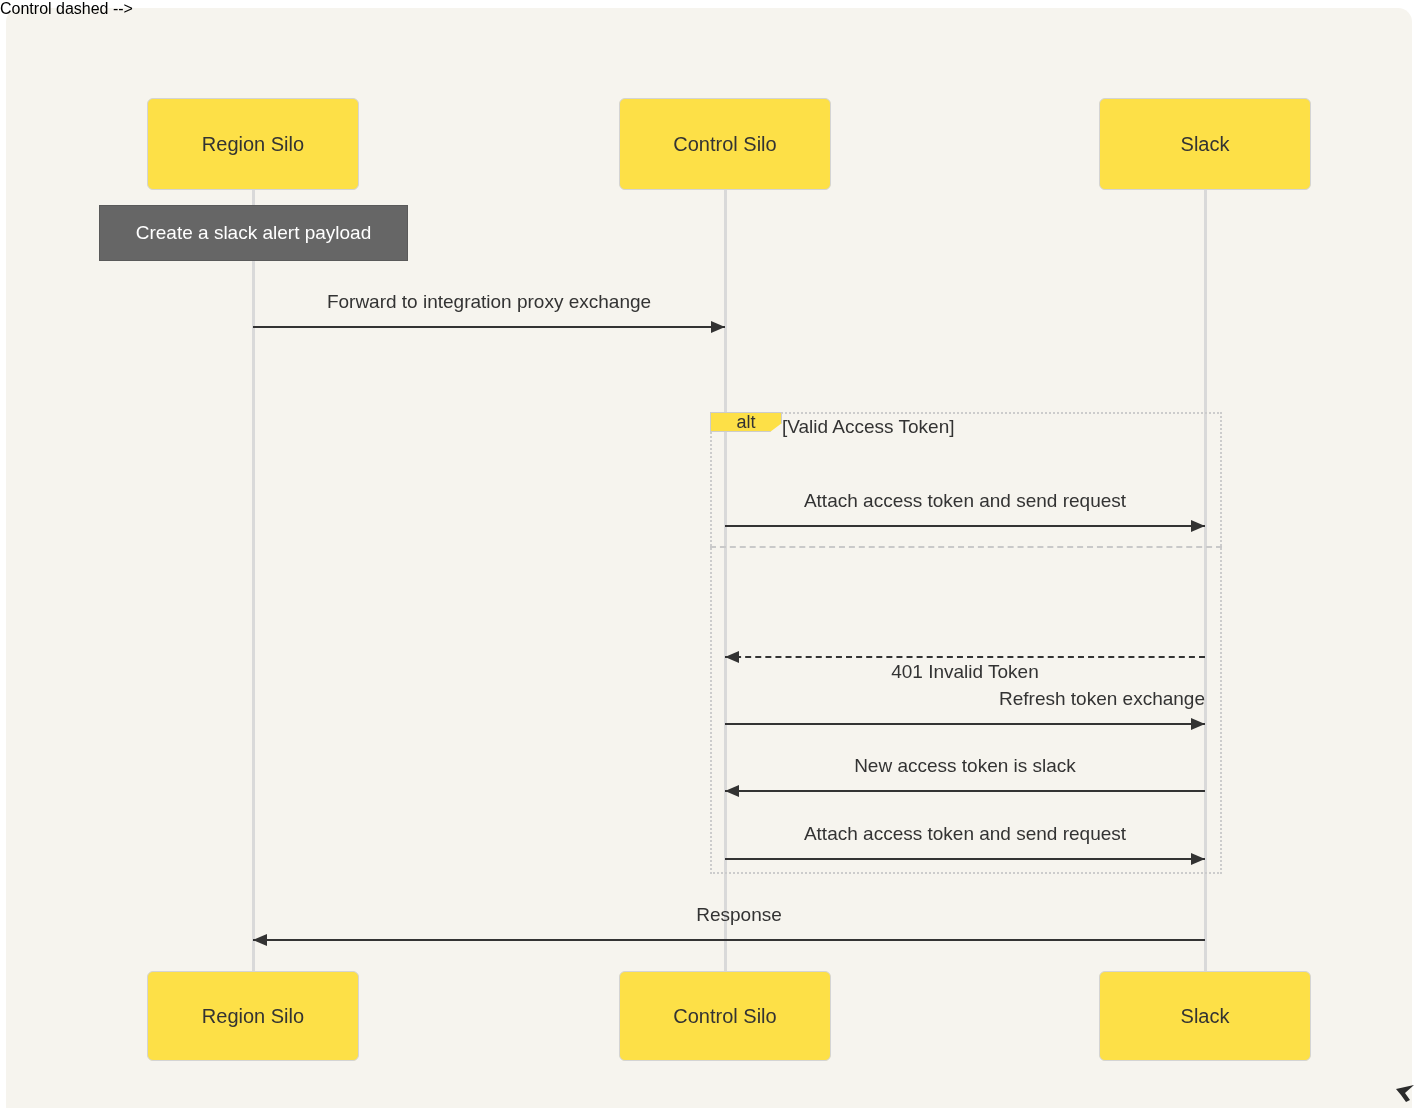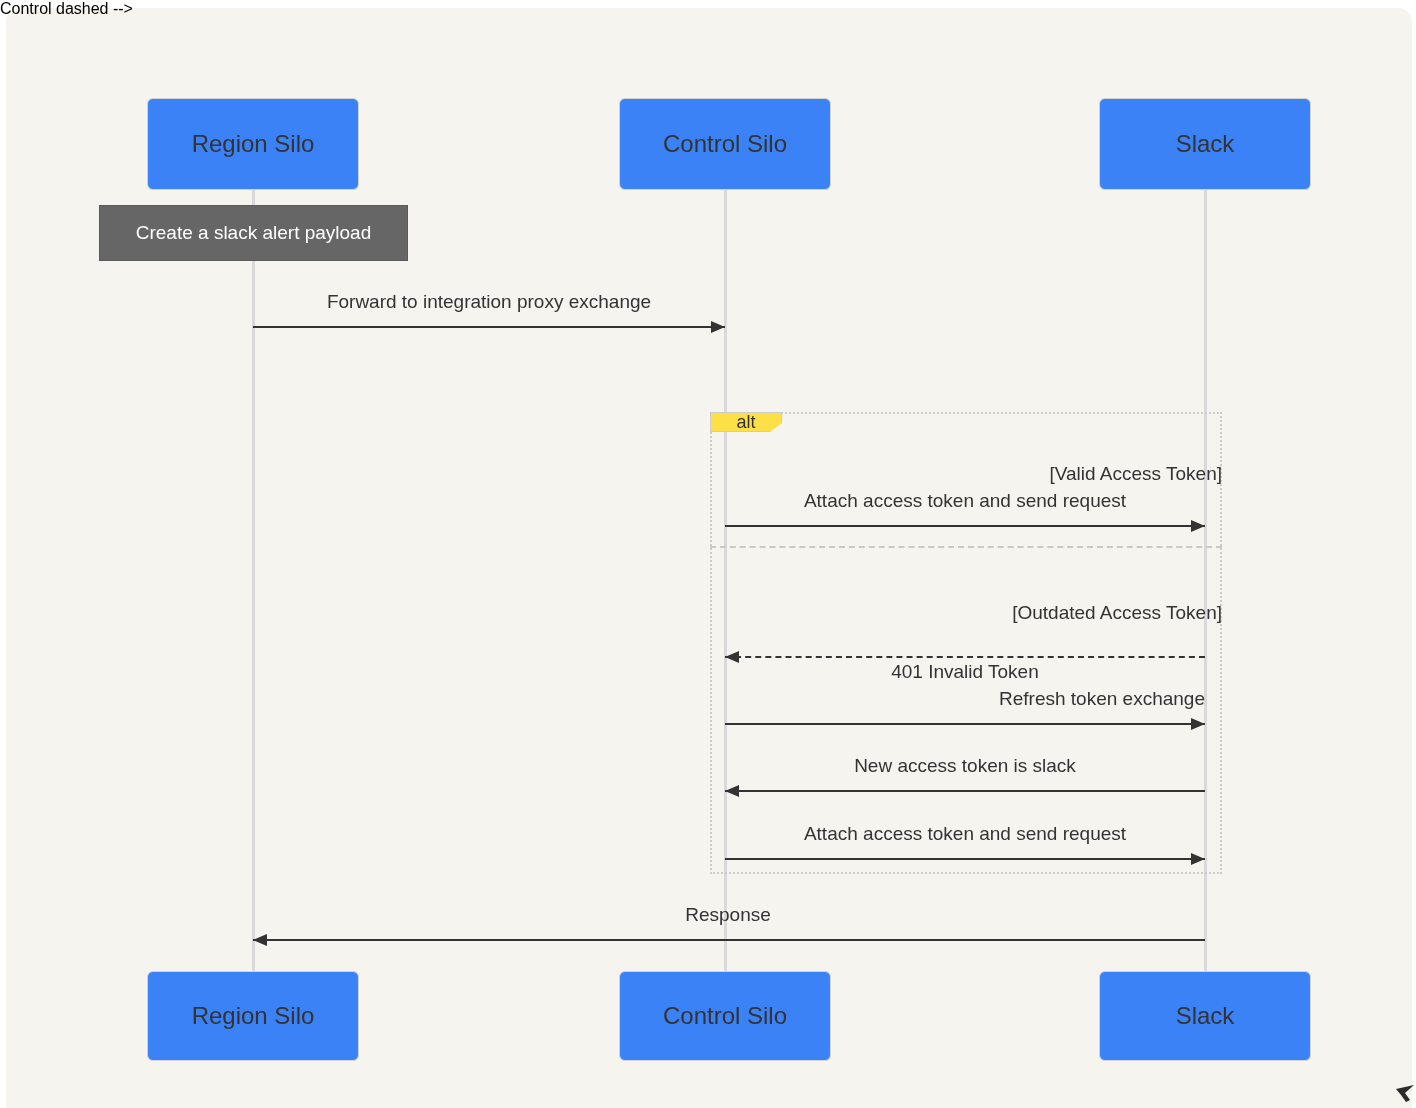--- a/index.html
+++ b/index.html
@@ -6,24 +6,24 @@
   html,body { width:1416px; height:1108px; background:#ffffff; overflow:hidden;
               font-family:"Liberation Sans", sans-serif; }
   .panel { position:absolute; left:6px; top:8px; width:1406px; height:1100px;
            background:#f6f4ee; border-radius:14px 14px 0 0; }
   .layer { position:absolute; left:0; top:0; width:1416px; height:1108px; }
 
   
   .lifeline { position:absolute; width:3px; background:#d9d9d9; }
 
   
-  .actor { position:absolute; width:212px; background:#3b82f6;
+  .actor { position:absolute; width:212px; background:#fde047;
            border:1px solid #d4d4d4; border-radius:6px;
            display:flex; align-items:center; justify-content:center;
-           font-size:24px; color:#333333; }
+           font-size:20px; color:#333333; }
 
   
   .note { position:absolute; background:#666666; border:1px solid #5a5a5a;
           display:flex; align-items:center; justify-content:center;
           font-size:19px; color:#ffffff;text-align:center; }
 
   
   .msg-label { position:absolute; text-align:center; font-size:19px;
                line-height:24px; color:#333333; }
   .msg-line  { position:absolute; height:0; border-top:2px solid #333333; }
@@ -36,22 +36,22 @@
                  border-right:14px solid #333333; }
 
   
   .alt-frame { position:absolute; left:710px; top:412px; width:512px; height:462px;
                border:2px dotted #cccccc; }
   .alt-label { position:absolute; left:710px; top:412px; width:72px; height:20px;
                background:#fde047; border:1px solid #cccccc;
                clip-path:polygon(0 0, 100% 0, 100% 55%, calc(100% - 12px) 100%, 0 100%);
                display:flex; align-items:center; justify-content:center;
                font-size:18px; color:#333333; }
-  .alt-cond { position:absolute; text-align:right; font-size:19px;
-              line-height:26px; color:#333333;margin-top:47px; }
+  .alt-cond { position:absolute; text-align:left; font-size:19px;
+              line-height:26px; color:#333333; }
   .alt-divider { position:absolute; left:710px; top:546px; width:512px; height:0;
                  border-top:2px dashed #c9c9c9; }
 
   .cursor { position:absolute; left:1395px; top:1083px; }
 </style>
 </head>
 <body>
 
 <div class="panel"></div>
 
@@ -60,21 +60,20 @@
   
   <div class="lifeline" style="left:252px; top:190px; height:781px;"></div>
   <div class="lifeline" style="left:724px; top:190px; height:781px;"></div>
   <div class="lifeline" style="left:1204px; top:190px; height:781px;"></div>
 
   
   <div class="alt-frame"></div>
   <div class="alt-divider"></div>
   <div class="alt-label">alt</div>
   <div class="alt-cond" style="left:782px; top:414px; width:440px;">[Valid Access Token]</div>
-  <div class="alt-cond" style="left:710px; top:553px; width:512px;">[Outdated Access Token]</div>
 
   
   <div>
     <div class="msg-label" style="left:253px; top:290px; width:472px;">Forward to integration proxy exchange</div>
     <div class="msg-line" style="left:253px; top:326px; width:472px;"></div>
     <div class="arrow-right" style="left:711px; top:321px;"></div>
   </div>
 
   
   <div>
@@ -106,21 +105,21 @@
 
   
   <div>
     <div class="msg-label" style="left:725px; top:822px; width:480px;">Attach access token and send request</div>
     <div class="msg-line" style="left:725px; top:858px; width:480px;"></div>
     <div class="arrow-right" style="left:1191px; top:853px;"></div>
   </div>
 
   
   <div>
-    <div class="msg-label" style="left:252px; top:903px; width:952px;">Response</div>
+    <div class="msg-label" style="left:263px; top:903px; width:952px;">Response</div>
     <div class="msg-line" style="left:253px; top:939px; width:952px;"></div>
     <div class="arrow-left" style="left:253px; top:934px;"></div>
   </div>
 
   
   <div class="note" style="left:99px; top:205px; width:309px; height:56px;">Create a slack alert payload</div>
 
   
   <div class="actor" style="left:147px; top:98px; height:92px;">Region Silo</div>
   <div class="actor" style="left:619px; top:98px; height:92px;">Control Silo</div>

